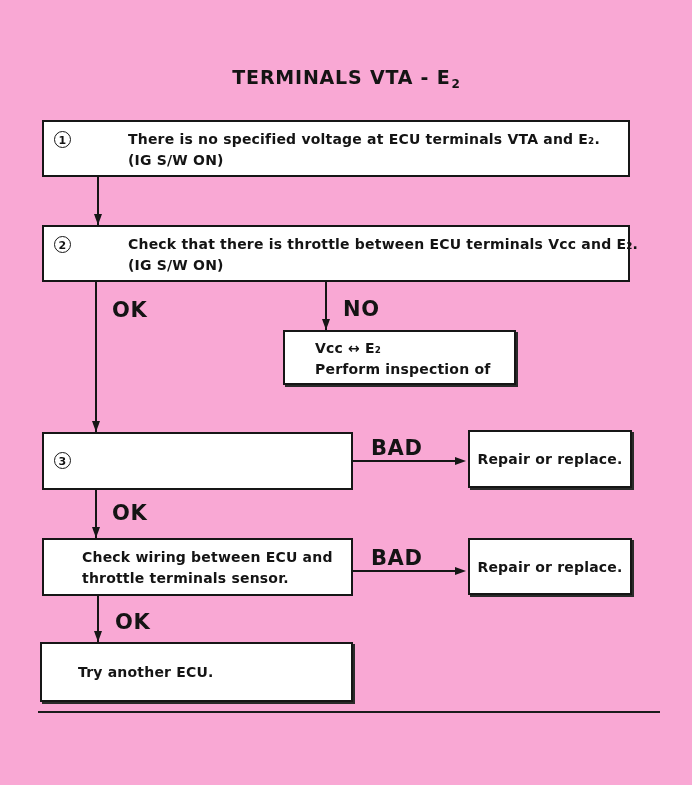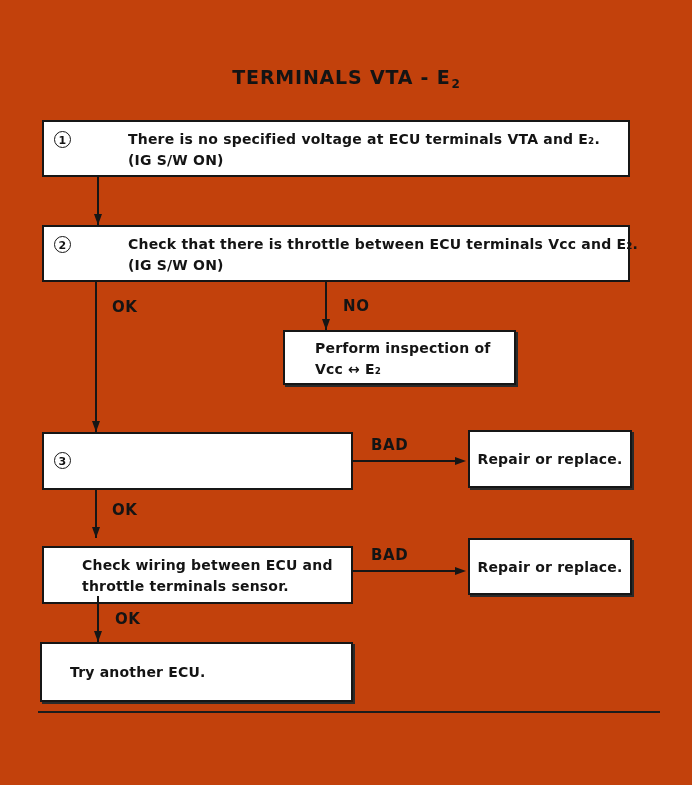--- a/index.html
+++ b/index.html
@@ -4,21 +4,21 @@
 <style>
   html, body {
     margin: 0;
     padding: 0;
     background: #ffffff;
   }
   #page {
     position: relative;
     width: 692px;
     height: 785px;
-    background: #c2410c;
+    background: #f9a8d4;
     font-family: "DejaVu Sans", "Liberation Sans", sans-serif;
     font-weight: bold;
     color: #141414;
     overflow: hidden;
   }
   .title {
     position: absolute;
     left: 0;
     top: 66px;
     width: 692px;
@@ -82,21 +82,21 @@
   }
   .arrow-right {
     position: absolute;
     width: 0; height: 0;
     border-top: 4px solid transparent;
     border-bottom: 4px solid transparent;
     border-left: 11px solid #161616;
   }
   .branch-label {
     position: absolute;
-    font-size: 15px;
+    font-size: 21px;
     letter-spacing: 0.6px;
     white-space: nowrap;
   }
   .centered-line {
     position: absolute;
     left: 0; right: 0;
     top: 50%;
     transform: translateY(-50%);
   }
   .bottom-rule {
@@ -140,58 +140,58 @@
 
   <div class="vline" style="left:95px; top:282px; height:150px;"></div>
   <div class="arrow-down" style="left:92px; top:421px;"></div>
   <div class="branch-label" style="left:112px; top:298px;">OK</div>
 
   <div class="vline" style="left:325px; top:282px; height:48px;"></div>
   <div class="arrow-down" style="left:322px; top:319px;"></div>
   <div class="branch-label" style="left:343px; top:297px;">NO</div>
 
   <div class="fbox shadowed" style="left:283px; top:330px; width:233px; height:55px; padding:6px 0 0 30px;">
+    <span style="display:block;">Vcc ↔ E₂</span>
     <span style="display:block;">Perform inspection of</span>
-    <span style="display:block;">Vcc ↔ E₂</span>
   </div>
 
   <div class="fbox" style="left:42px; top:432px; width:311px; height:58px;">
     <div class="step-row" style="padding-top:16px;">
       <span class="circ">3</span>
     </div>
   </div>
 
   <div class="hline" style="left:353px; top:460px; width:110px;"></div>
   <div class="arrow-right" style="left:455px; top:457px;"></div>
   <div class="branch-label" style="left:371px; top:436px;">BAD</div>
 
   <div class="fbox shadowed" style="left:468px; top:430px; width:164px; height:58px; text-align:center;">
     <span class="centered-line">Repair or replace.</span>
   </div>
 
   <div class="vline" style="left:95px; top:490px; height:48px;"></div>
   <div class="arrow-down" style="left:92px; top:527px;"></div>
   <div class="branch-label" style="left:112px; top:501px;">OK</div>
 
-  <div class="fbox" style="left:42px; top:538px; width:311px; height:58px; padding:7px 0 0 38px;margin-top:8px;">
+  <div class="fbox" style="left:42px; top:538px; width:311px; height:58px; padding:7px 0 0 38px;">
     <span style="display:block;">Check wiring between ECU and</span>
     <span style="display:block;">throttle terminals sensor.</span>
   </div>
 
   <div class="hline" style="left:353px; top:570px; width:110px;"></div>
   <div class="arrow-right" style="left:455px; top:567px;"></div>
   <div class="branch-label" style="left:371px; top:546px;">BAD</div>
 
   <div class="fbox shadowed" style="left:468px; top:538px; width:164px; height:57px; text-align:center;">
     <span class="centered-line">Repair or replace.</span>
   </div>
 
   <div class="vline" style="left:97px; top:596px; height:46px;"></div>
   <div class="arrow-down" style="left:94px; top:631px;"></div>
   <div class="branch-label" style="left:115px; top:610px;">OK</div>
 
   <div class="fbox shadowed" style="left:40px; top:642px; width:313px; height:60px;">
-    <span class="centered-line" style="left:28px; right:auto;">Try another ECU.</span>
+    <span class="centered-line" style="left:36px; right:auto;">Try another ECU.</span>
   </div>
 
   <div class="bottom-rule"></div>
 
 </div>
 
 </body></html>

